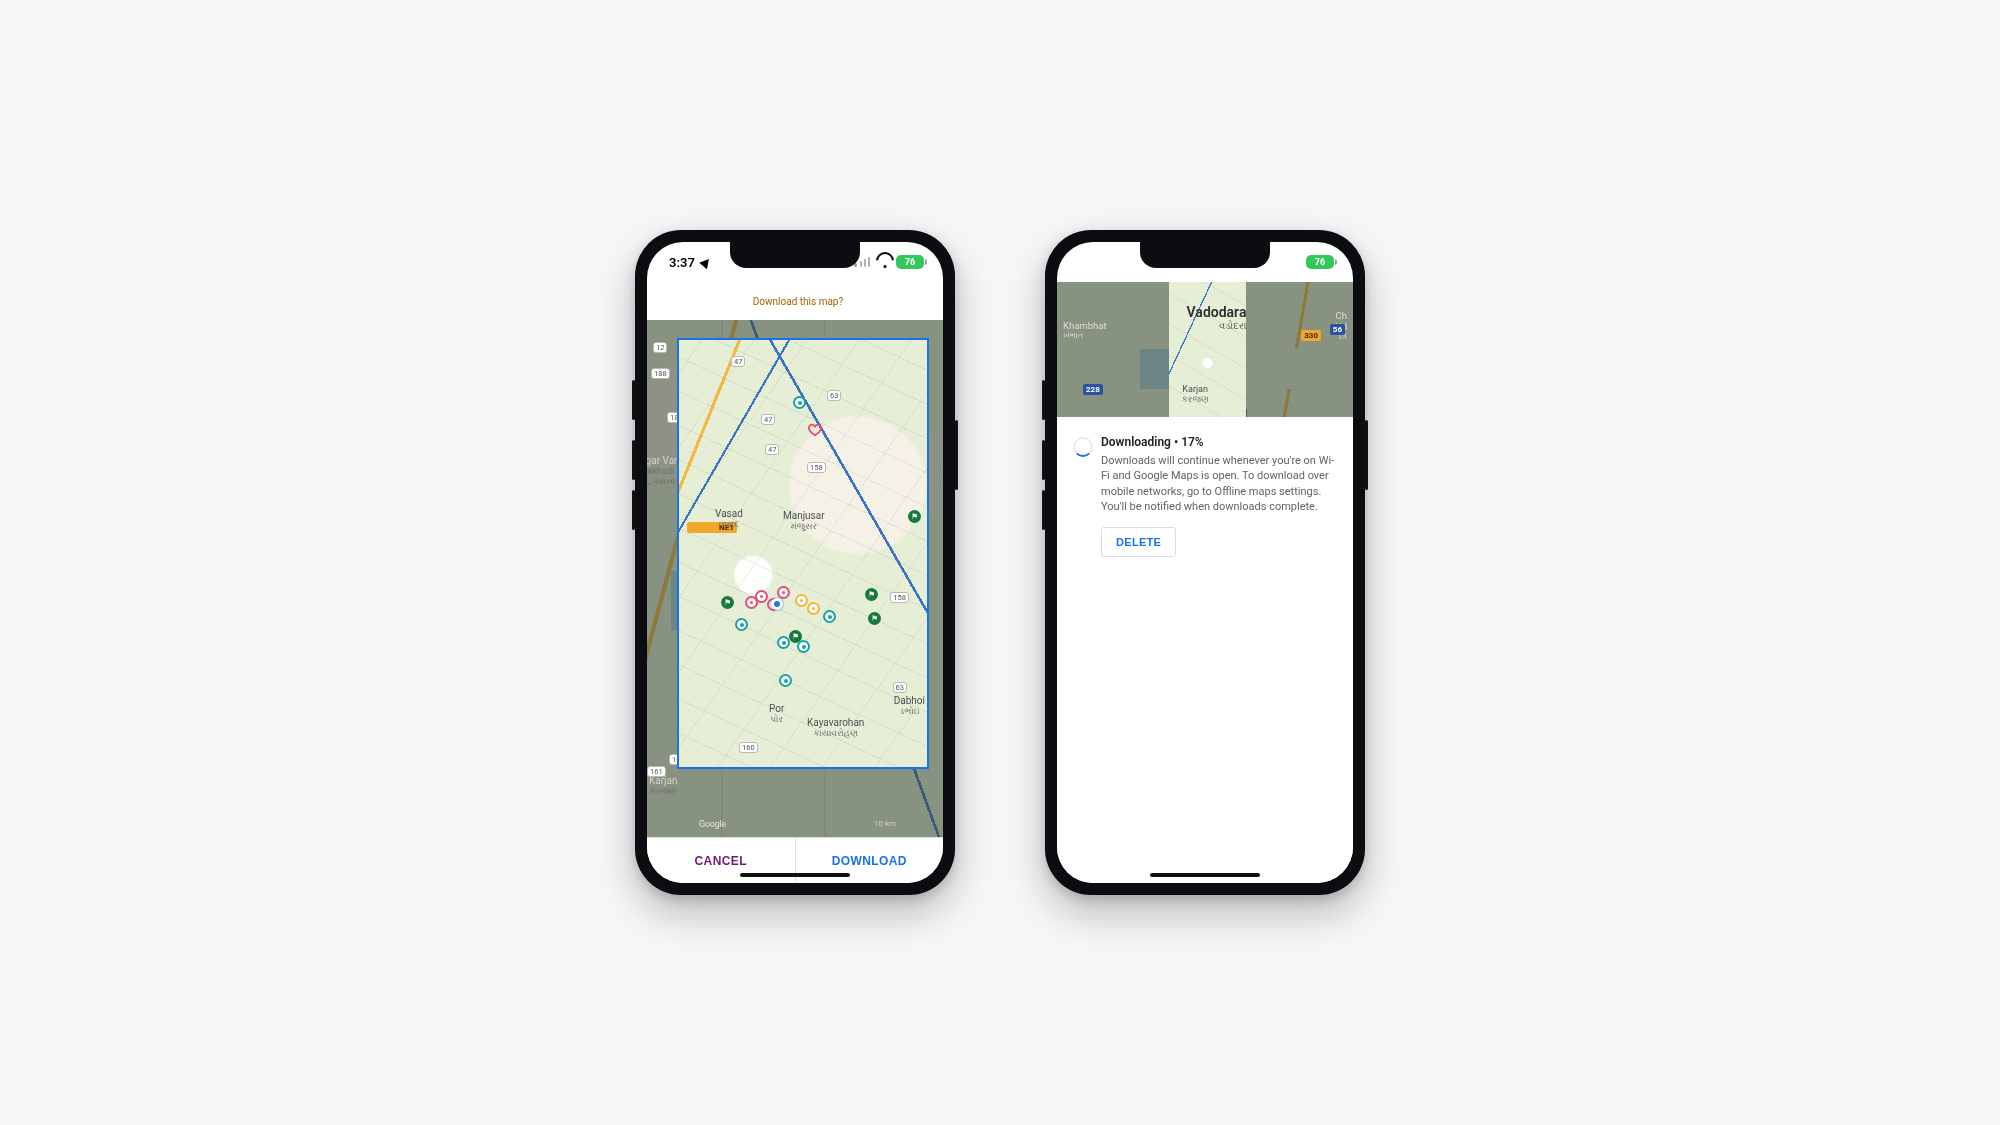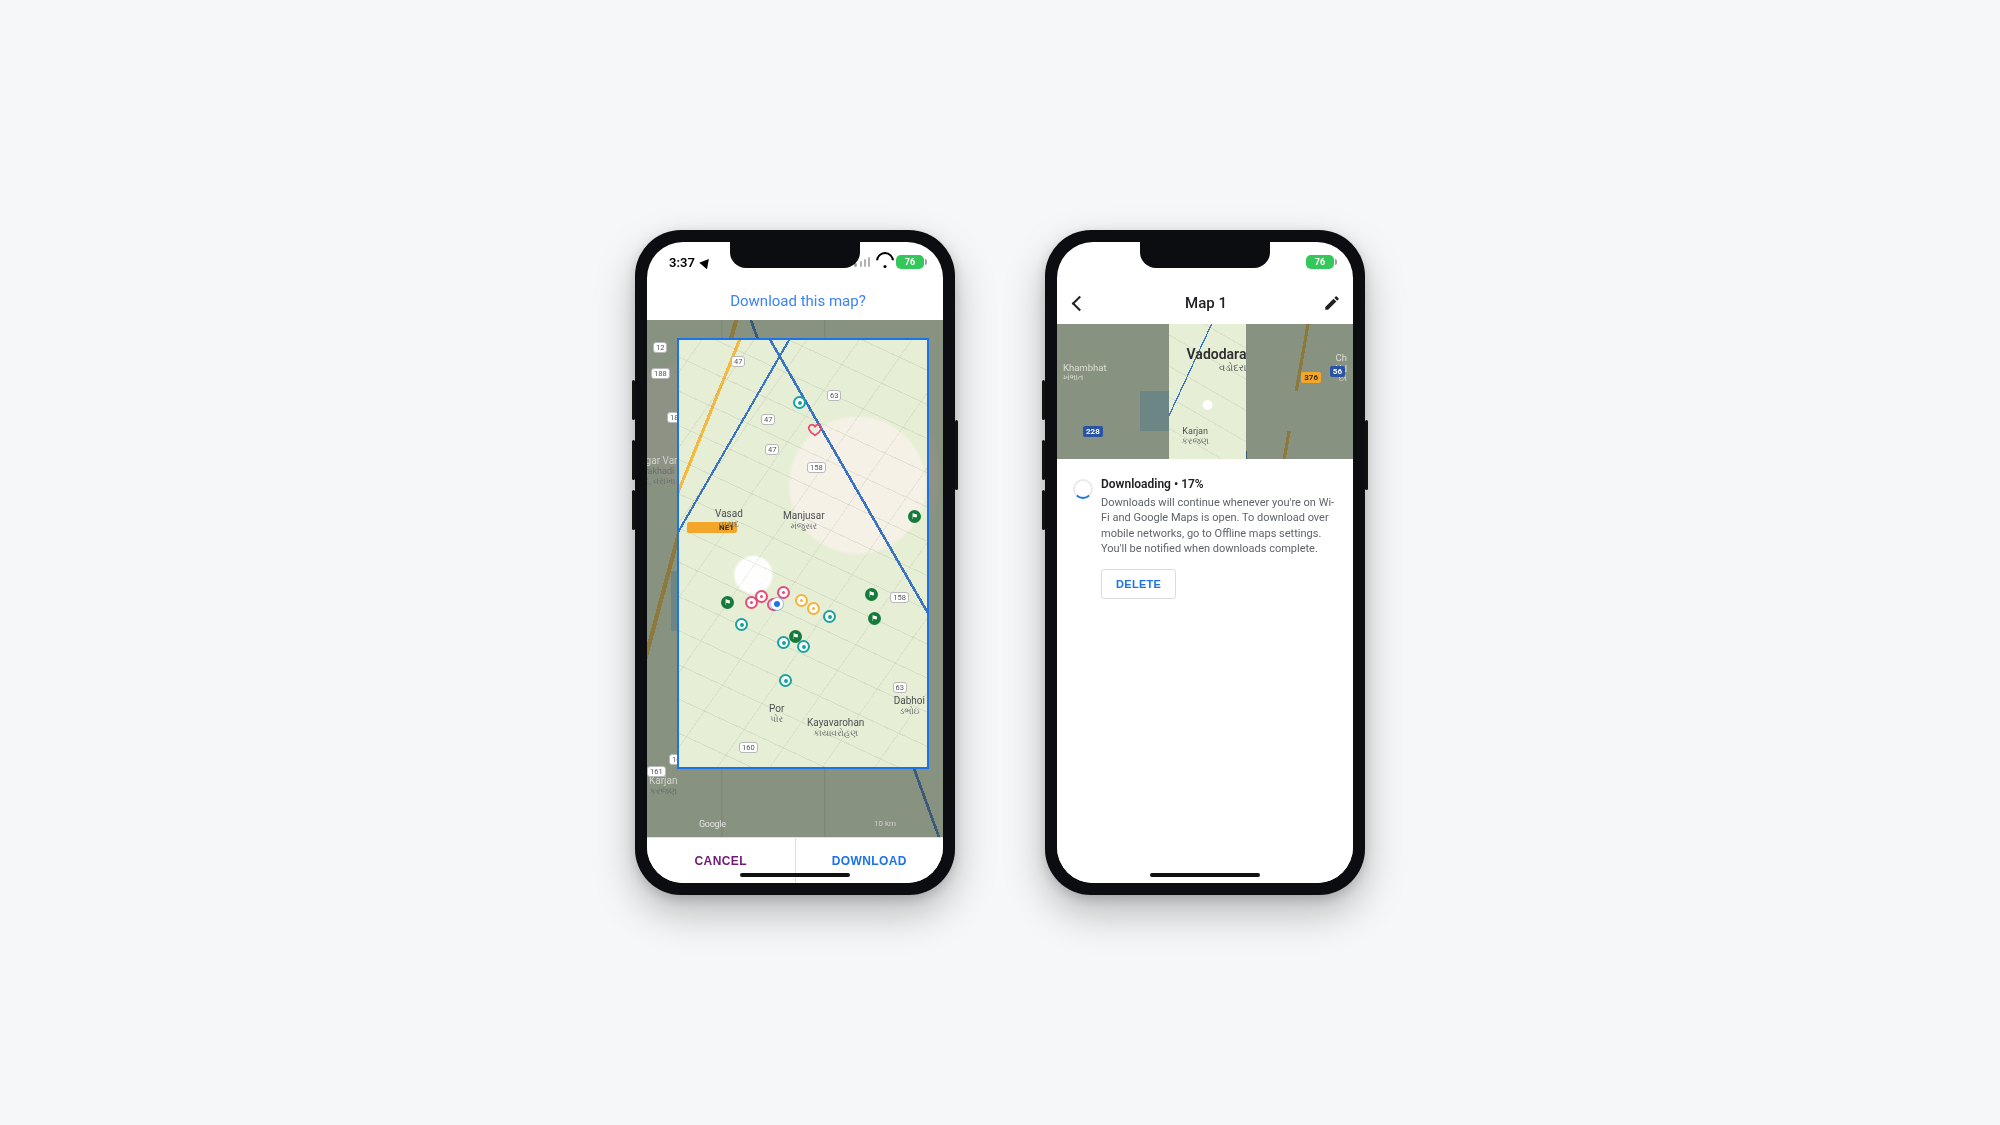--- a/index.html
+++ b/index.html
@@ -82,21 +82,21 @@
   .signal span:nth-child(4){height:10px;opacity:0.3;}
   .signal .dot{width:3px;height:3px;border-radius:50%;background:#000;align-self:flex-end;margin-right:1px;opacity:0.4;}
   .wifi{width:14px;height:11px;position:relative;}
   .wifi::before{content:"";position:absolute;width:3px;height:3px;background:#000;border-radius:50%;bottom:0;left:50%;transform:translateX(-50%);}
   .wifi::after{content:"";position:absolute;bottom:-2px;left:50%;transform:translateX(-50%);width:14px;height:14px;border:2px solid #000;border-radius:50%;clip-path:polygon(0 0,100% 0,100% 48%,0 48%);}
   .battery{display:flex;align-items:center;gap:1px;}
   .battery .pill{min-width:28px;height:14px;background:var(--battery-green);border-radius:5px;display:flex;align-items:center;justify-content:center;color:#fff;font-size:9px;font-weight:700;padding:0 3px;}
   .battery .nub{width:2px;height:6px;background:#9aa0a6;border-radius:0 2px 2px 0;}
 
   
-  .s1-header{height:38px;display:flex;align-items:center;justify-content:center;font-size:15px;color:#3b82f6;border-bottom:0;padding-left:6px;}
+  .s1-header{height:38px;display:flex;align-items:center;justify-content:center;font-size:10px;color:#a16207;border-bottom:0;padding-left:6px;}
 
   
   .map-wrap{position:relative;flex:1;overflow:hidden;}
   .mapbg{position:absolute;inset:0;background:var(--map-land);}
   
   .mapbg::before{
     content:"";position:absolute;inset:0;
     background:
       radial-gradient(circle at 32% 60%, rgba(255,255,255,0.9) 0 6%, transparent 7%),
       linear-gradient(to bottom, rgba(200,197,187,0.6), rgba(200,197,187,0.6)) 60% 10%/1.5px 100% no-repeat,
@@ -336,45 +336,36 @@
       <div class="statusbar">
         <div class="sb-left"></div>
         <div class="sb-right">
           <span class="battery">
             <span class="pill">76</span>
             <span class="nub"></span>
           </span>
         </div>
       </div>
 
-      <div class="s2-header">
-        <span class="chev-back"></span>
-        <span class="title">Map 1</span>
-        <span class="edit-pencil">
-          <svg viewBox="0 0 24 24">
-              <path fill="#202124" d="M3 17.25V21h3.75L17.81 9.94l-3.75-3.75L3 17.25zM20.71 7.04a1 1 0 0 0 0-1.41l-2.34-2.34a1 1 0 0 0-1.41 0l-1.83 1.83 3.75 3.75 1.83-1.83z"></path>
-            </svg>
-        </span>
-      </div>
 
       <div class="s2-mapbanner">
         <div class="bg"></div>
         <div class="ov"></div>
 
         <div class="banner-label" style="left:6px;top:38px;">
           <span>Khambhat</span>
           <span class="sub">ખંભાત</span>
         </div>
         <div class="banner-label" style="right:6px;top:28px;text-align:right">
           <span>Ch</span><br>
           <span>Ud</span>
           <span class="sub">છો</span>
         </div>
         <span class="shield blue" style="left:26px;bottom:22px;">228</span>
-        <span class="shield yellow" style="right:32px;top:48px;">376</span>
+        <span class="shield yellow" style="right:32px;top:48px;">330</span>
         <span class="shield blue" style="right:8px;top:42px;">56</span>
 
         <div class="sel">
           <div class="sel-label">
             <span>Vadodara</span>
             <span class="sel-sub">વડોદરા</span>
           </div>
           <div class="map-label" style="left:12px;bottom:12px;font-size:9px;">
             <span>Karjan</span>
             <span class="sub">કરજણ</span>

